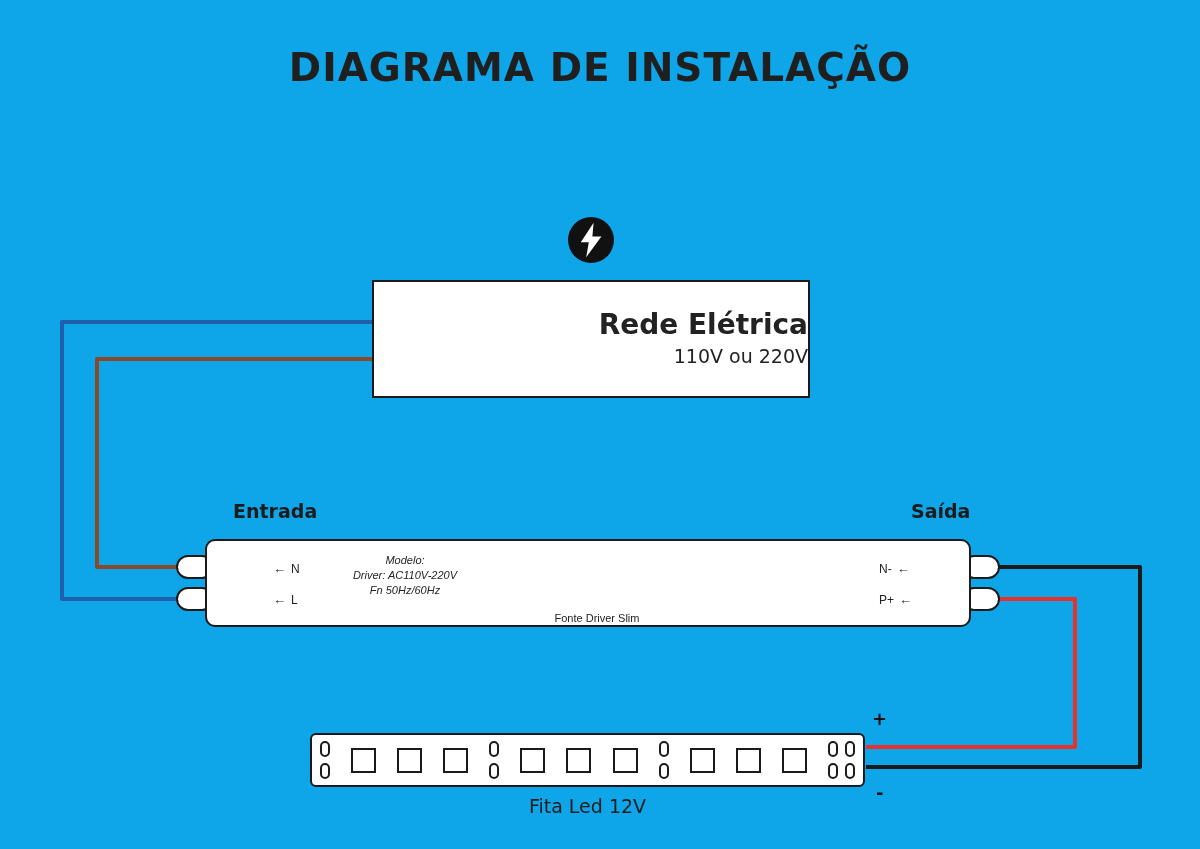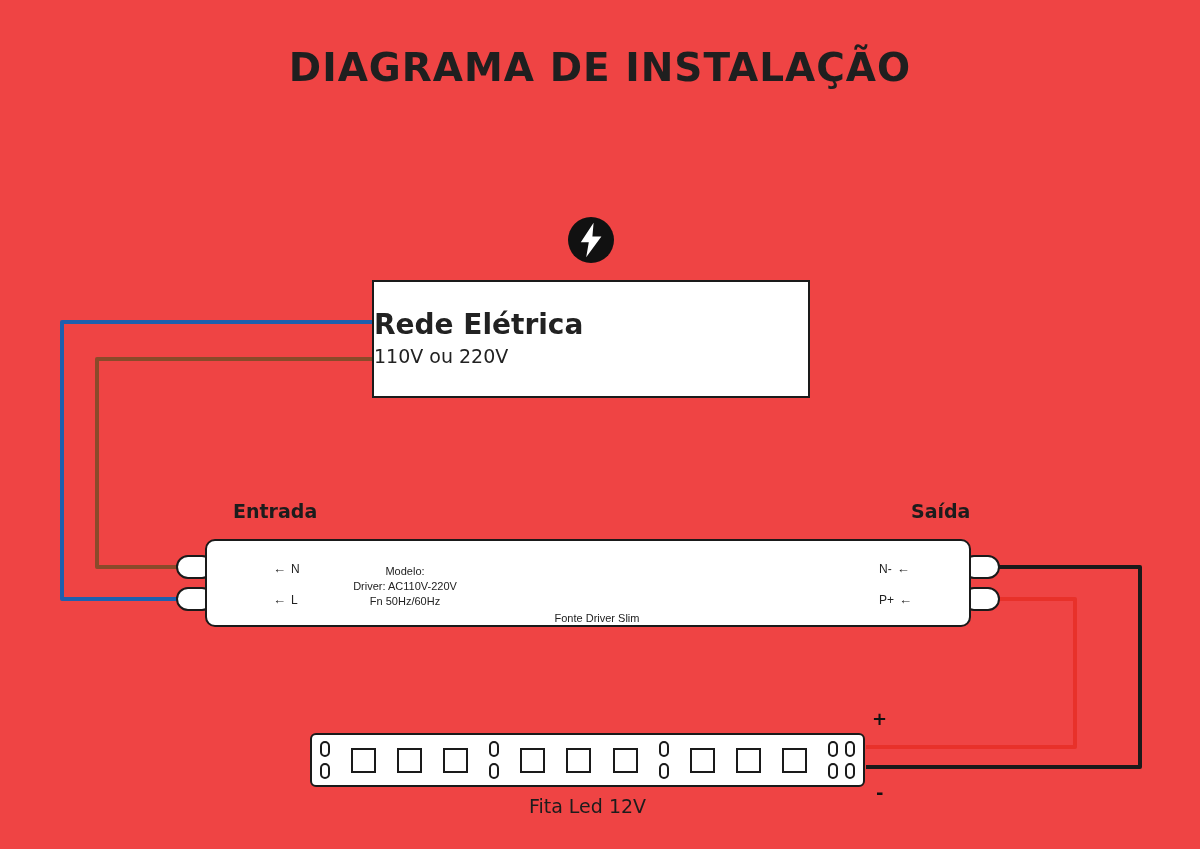--- a/index.html
+++ b/index.html
@@ -1,31 +1,31 @@
 <!DOCTYPE html>
 <html><head>
 <meta charset="utf-8">
 <style>
   html,body{margin:0;padding:0;background:#ffffff;}
   .canvas{
-    position:relative;width:1200px;height:849px;background:#ef4444;overflow:hidden;
+    position:relative;width:1200px;height:849px;background:#0ea5e9;overflow:hidden;
     font-family:"DejaVu Sans","Liberation Sans",sans-serif;color:#1c1c1c;
   }
   
   .title{position:absolute;top:36px;left:0;width:1200px;text-align:center;z-index:4;}
   .title-line{font-size:39px;font-weight:800;letter-spacing:1px;line-height:64px;color:#1f1f1f;}
   
   .bolt{position:absolute;left:567px;top:216px;width:48px;height:48px;z-index:4;}
   
   .wires{position:absolute;left:0;top:0;z-index:1;}
   .wires path{fill:none;stroke-width:4;stroke-linejoin:round;}
   
   .rede-box{
     position:absolute;left:372px;top:280px;width:438px;height:118px;z-index:2;
-    background:#ffffff;border:2px solid #1a1a1a;box-sizing:border-box;text-align:left;
+    background:#ffffff;border:2px solid #1a1a1a;box-sizing:border-box;text-align:right;
   }
   .rede-title{margin-top:26px;font-size:28px;font-weight:700;color:#222;}
   .rede-sub{margin-top:4px;font-size:19px;color:#222;}
   
   .lbl{position:absolute;font-size:19px;font-weight:700;z-index:4;color:#1c1c1c;}
   .entrada{left:233px;top:500px;}
   .saida{left:911px;top:500px;}
   
   .tab{
     position:absolute;width:38px;height:24px;background:#fff;border:2px solid #1a1a1a;
@@ -36,21 +36,21 @@
   .driver{
     position:absolute;left:205px;top:539px;width:766px;height:88px;z-index:3;
     background:#ffffff;border:2px solid #1a1a1a;border-radius:10px;box-sizing:border-box;
     font-family:"Liberation Sans",sans-serif;
   }
   .term{position:absolute;font-size:12px;color:#222;white-space:nowrap;}
   .term .arrow{letter-spacing:0;margin:0 5px 0 0;font-size:13px;}
   .term .arrow-after{margin:0 0 0 5px;font-size:13px;}
   .term-n{left:66px;top:20px;} .term-l{left:66px;top:51px;}
   .term-nm{left:672px;top:20px;} .term-pp{left:672px;top:51px;}
-  .spec{position:absolute;top:23px;width:180px;text-align:center;font-size:11px;line-height:15px;color:#222;}
+  .spec{position:absolute;top:12px;width:180px;text-align:center;font-size:11px;line-height:15px;color:#222;font-style:italic;}
   .spec-left{left:108px;} .spec-right{left:516px;}
   .center-label{position:absolute;left:300px;top:49px;width:180px;text-align:center;font-size:11px;color:#222;margin-top:22px;}
   
   .strip{
     position:absolute;left:310px;top:733px;width:555px;height:54px;z-index:2;
     background:#fff;border:2px solid #1a1a1a;border-radius:6px;box-sizing:border-box;
     display:flex;align-items:center;justify-content:space-between;padding:0 8px;
   }
   .padgroup{display:flex;flex-direction:column;gap:6px;}
   .padgroup-double{display:flex;gap:7px;}

